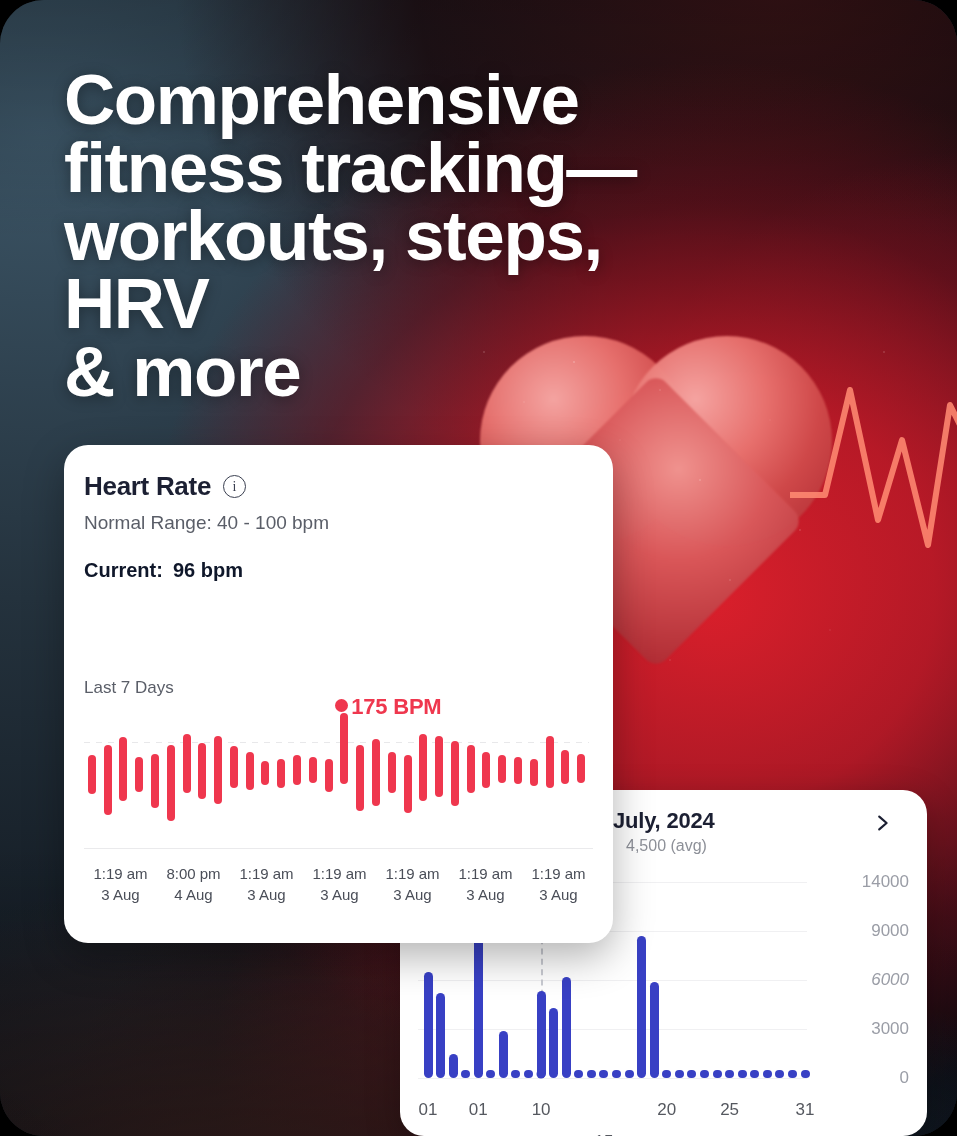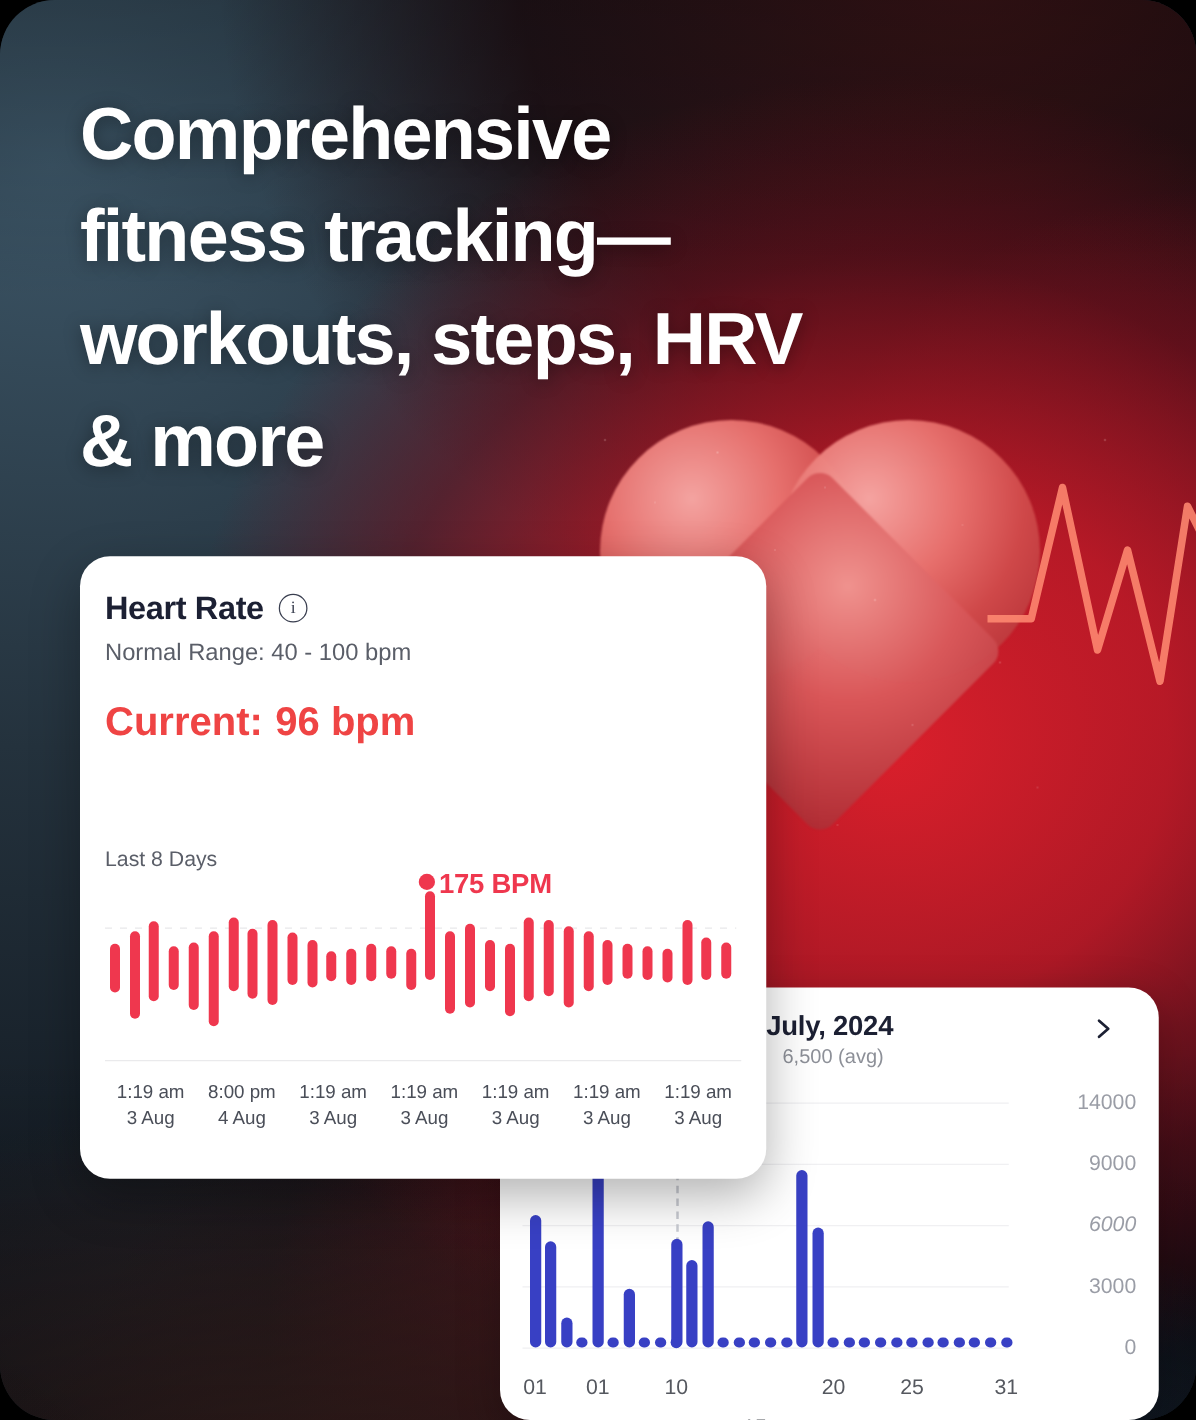--- a/index.html
+++ b/index.html
@@ -83,21 +83,21 @@
   }
   .l-blurbottom{
     background:
       radial-gradient(55% 30% at 30% 96%, rgba(70,40,36,.85) 0%, rgba(30,20,22,0) 80%),
       radial-gradient(30% 22% at 82% 99%, rgba(40,90,125,.55) 0%, rgba(18,30,44,0) 80%);
   }
 
   
   .headline{
     position:absolute;left:64px;top:66px;width:700px;
-    color:#fff;font-size:59px;line-height:82px;font-weight:bold;
+    color:#fff;font-size:71px;line-height:68px;font-weight:bold;
     letter-spacing:-1.4px;
     text-shadow:0 2px 14px rgba(0,0,0,.35);
     white-space:pre-line;
   }
 
   
   .steps-card{
     position:absolute;left:400px;top:790px;width:527px;height:346px;
     background:#fff;border-radius:24px;
     box-shadow:0 10px 34px rgba(0,0,0,.28);
@@ -149,21 +149,21 @@
   }
   .hr-title-row{position:absolute;left:20px;top:26px;display:flex;align-items:center;gap:12px;}
   .hr-title{font-size:26px;font-weight:bold;color:#1c2033;letter-spacing:-.3px;}
   .info-icon{
     width:21px;height:21px;border:1.6px solid #3a3f50;border-radius:50%;
     display:flex;align-items:center;justify-content:center;
     font-size:14px;color:#3a3f50;font-family:"Liberation Serif",serif;
     line-height:1;
   }
   .hr-range{position:absolute;left:20px;top:67px;font-size:19px;color:#5a5e68;}
-  .hr-current{position:absolute;left:20px;top:114px;font-size:32px;font-weight:bold;color:#ef4444;}
+  .hr-current{position:absolute;left:20px;top:114px;font-size:20px;font-weight:bold;color:#0f172a;}
   .hr-current .val{margin-left:10px;}
   .hr-note{position:absolute;left:20px;top:157px;width:505px;font-size:19px;line-height:32px;color:#4a4e58;}
   .hr-last{position:absolute;left:20px;top:233px;font-size:17px;color:#5a5e68;}
 
   .hr-plot{position:absolute;left:20px;top:268px;width:505px;height:122px;}
   .hr-top-rule{
     position:absolute;left:0;right:0;top:29px;height:1px;
     background:repeating-linear-gradient(90deg,#e8e8ea 0 6px,transparent 6px 12px);
   }
   .bar-red{
@@ -208,21 +208,21 @@
 fitness tracking—
 workouts, steps, HRV
 &amp; more</div>
 
   <div class="steps-card">
     <div class="steps-head">
       <div class="steps-title">July, 2024</div>
       <svg class="steps-chev" viewBox="0 0 24 24">
         <polyline points="9,5 17,12 9,19" fill="none" stroke="#1c2033" stroke-width="2.4" stroke-linecap="round" stroke-linejoin="round"></polyline>
       </svg>
-      <div class="steps-sub">6,500 (avg)</div>
+      <div class="steps-sub">4,500 (avg)</div>
     </div>
     <div class="steps-plot" id="steps-plot">
         <div class="grid-line" style="top: 196px;"></div>
         <div class="y-lab" style="top: 196px;">0</div>
         <div class="grid-line" style="top: 147px;"></div>
         <div class="y-lab" style="top: 147px;">3000</div>
         <div class="grid-line" style="top: 98px;"></div>
         <div class="y-lab" style="top: 98px; font-style: italic;">6000</div>
         <div class="grid-line" style="top: 49px;"></div>
         <div class="y-lab" style="top: 49px;">9000</div>
@@ -274,21 +274,21 @@
 
   <div class="hr-card">
     <div class="hr-title-row">
       <span class="hr-title">Heart Rate</span>
       <span class="info-icon">i</span>
     </div>
     <div class="hr-range">Normal Range: 40 - 100 bpm</div>
     <div class="hr-current">
       <span>Current:</span><span class="val">96 bpm</span>
     </div>
-    <div class="hr-last">Last 8 Days</div>
+    <div class="hr-last">Last 7 Days</div>
 
     <div class="hr-plot" id="hr-plot">
       <div class="hr-top-rule"></div>
     <div class="bar-red" style="left: 3.89062px; top: 42.4741px; height: 38.8593px; background: rgb(239, 55, 78);"></div>
         <div class="bar-red" style="left: 19.6719px; top: 31.6296px; height: 70.4889px; background: rgb(239, 55, 78);"></div>
         <div class="bar-red" style="left: 35.4531px; top: 24.4px; height: 63.2593px; background: rgb(239, 55, 78);"></div>
         <div class="bar-red" style="left: 51.2344px; top: 44.2815px; height: 34.3407px; background: rgb(239, 55, 78);"></div>
         <div class="bar-red" style="left: 67.0156px; top: 40.6667px; height: 54.2222px; background: rgb(239, 55, 78);"></div>
         <div class="bar-red" style="left: 82.7969px; top: 31.6296px; height: 76.8148px; background: rgb(239, 55, 78);"></div>
         <div class="bar-red" style="left: 98.5781px; top: 20.7852px; height: 59.6444px; background: rgb(239, 55, 78);"></div>

